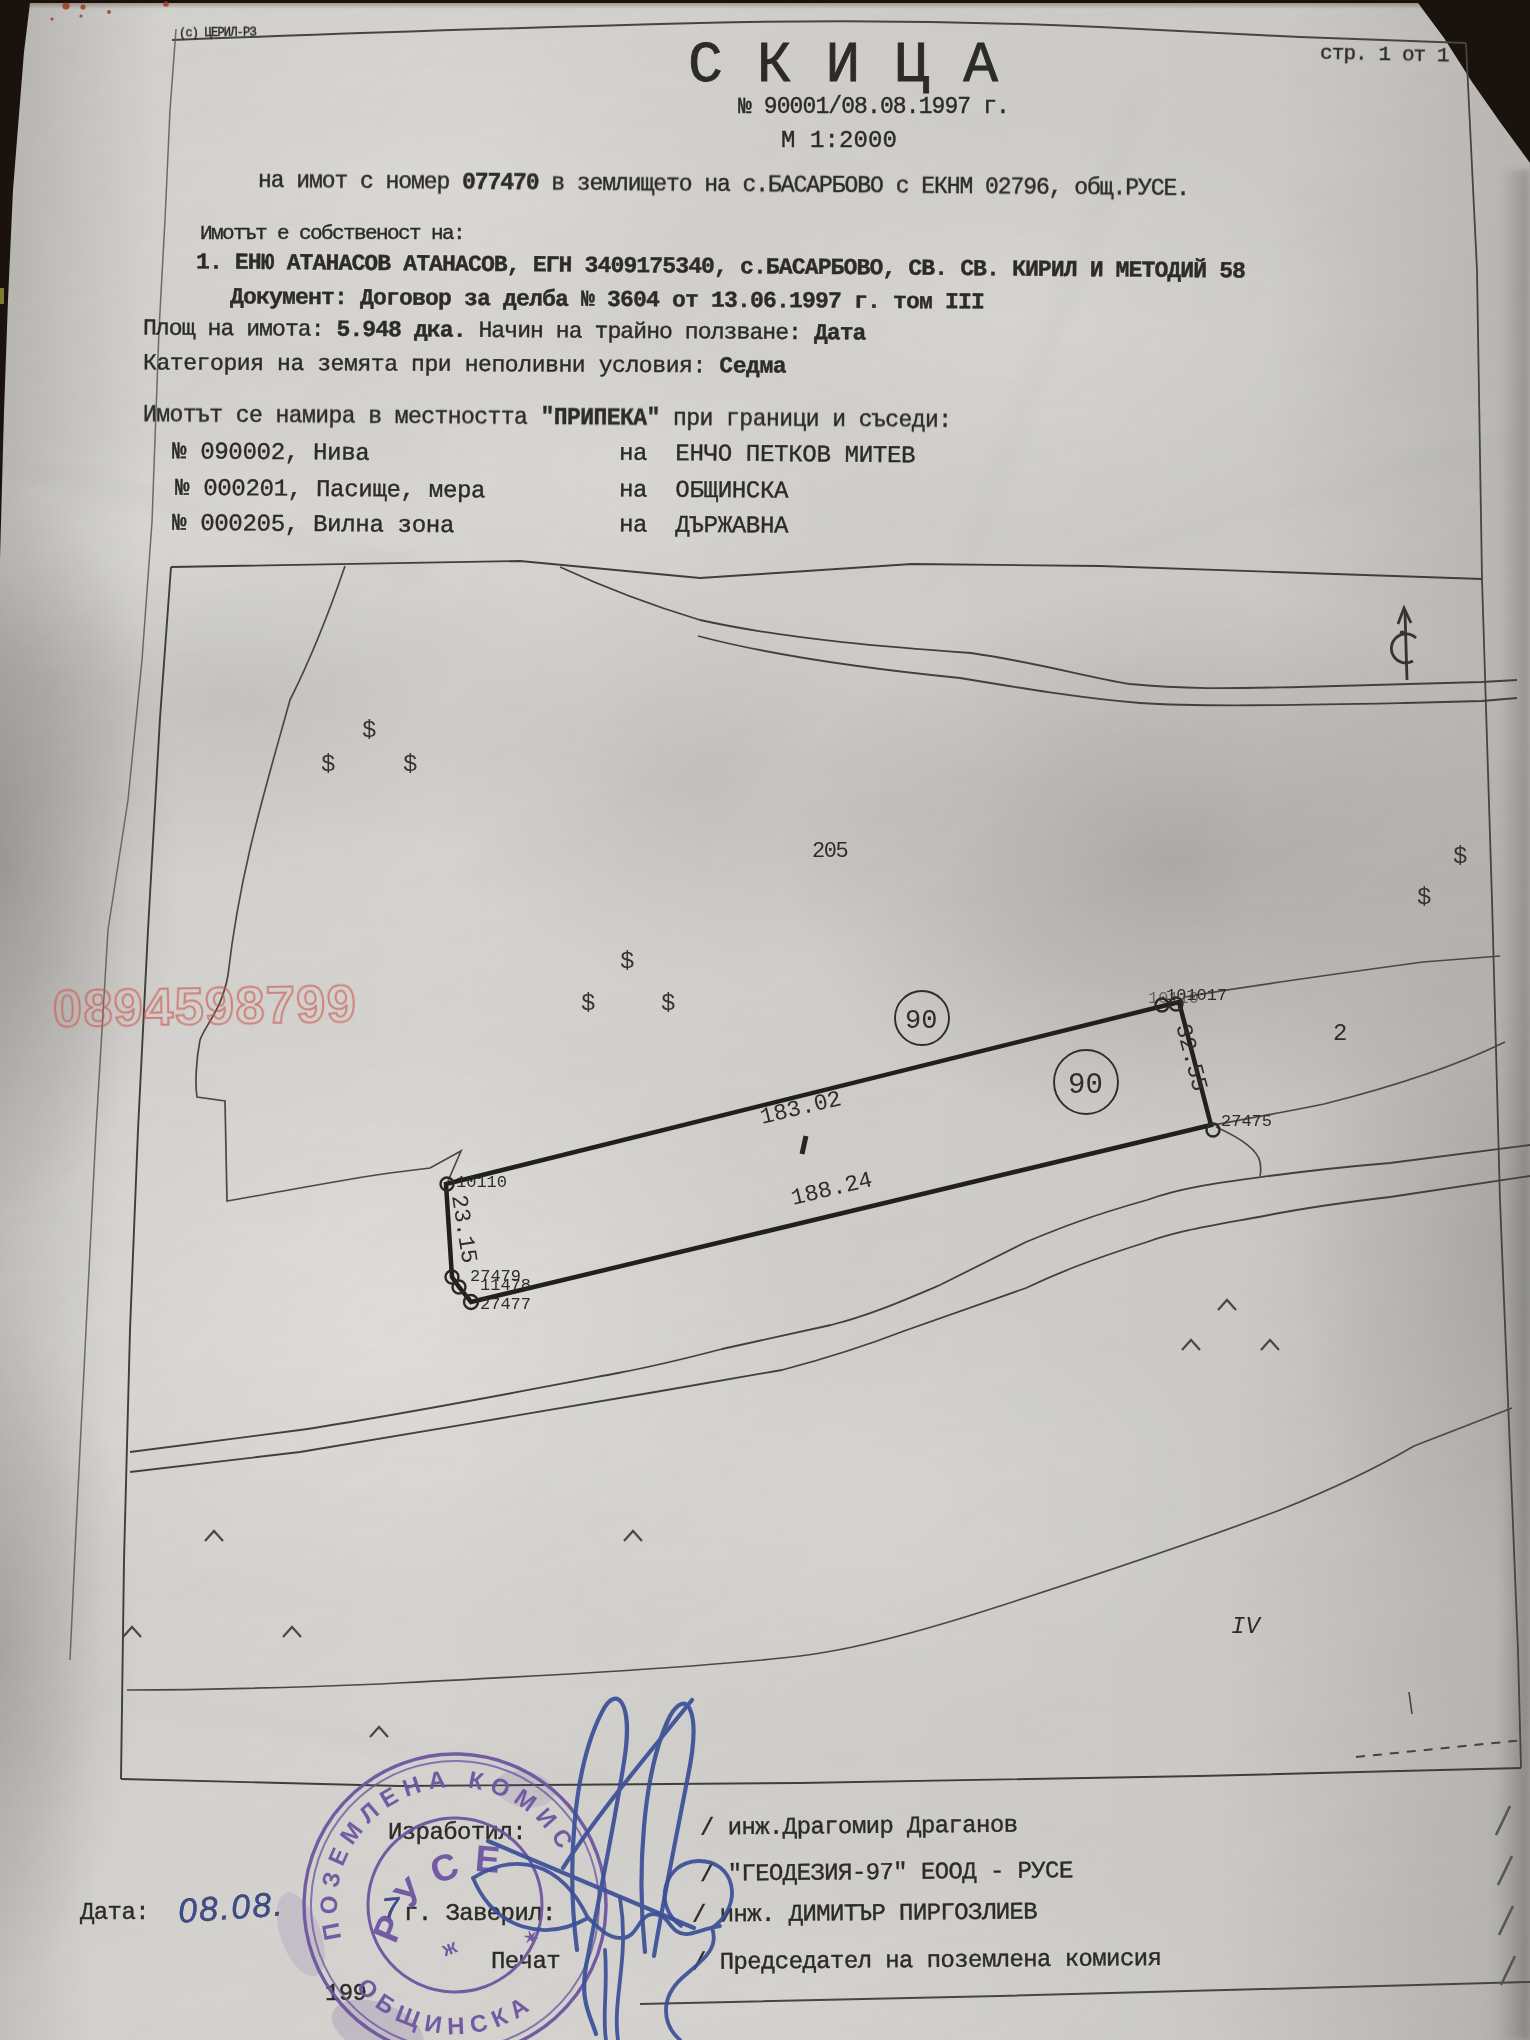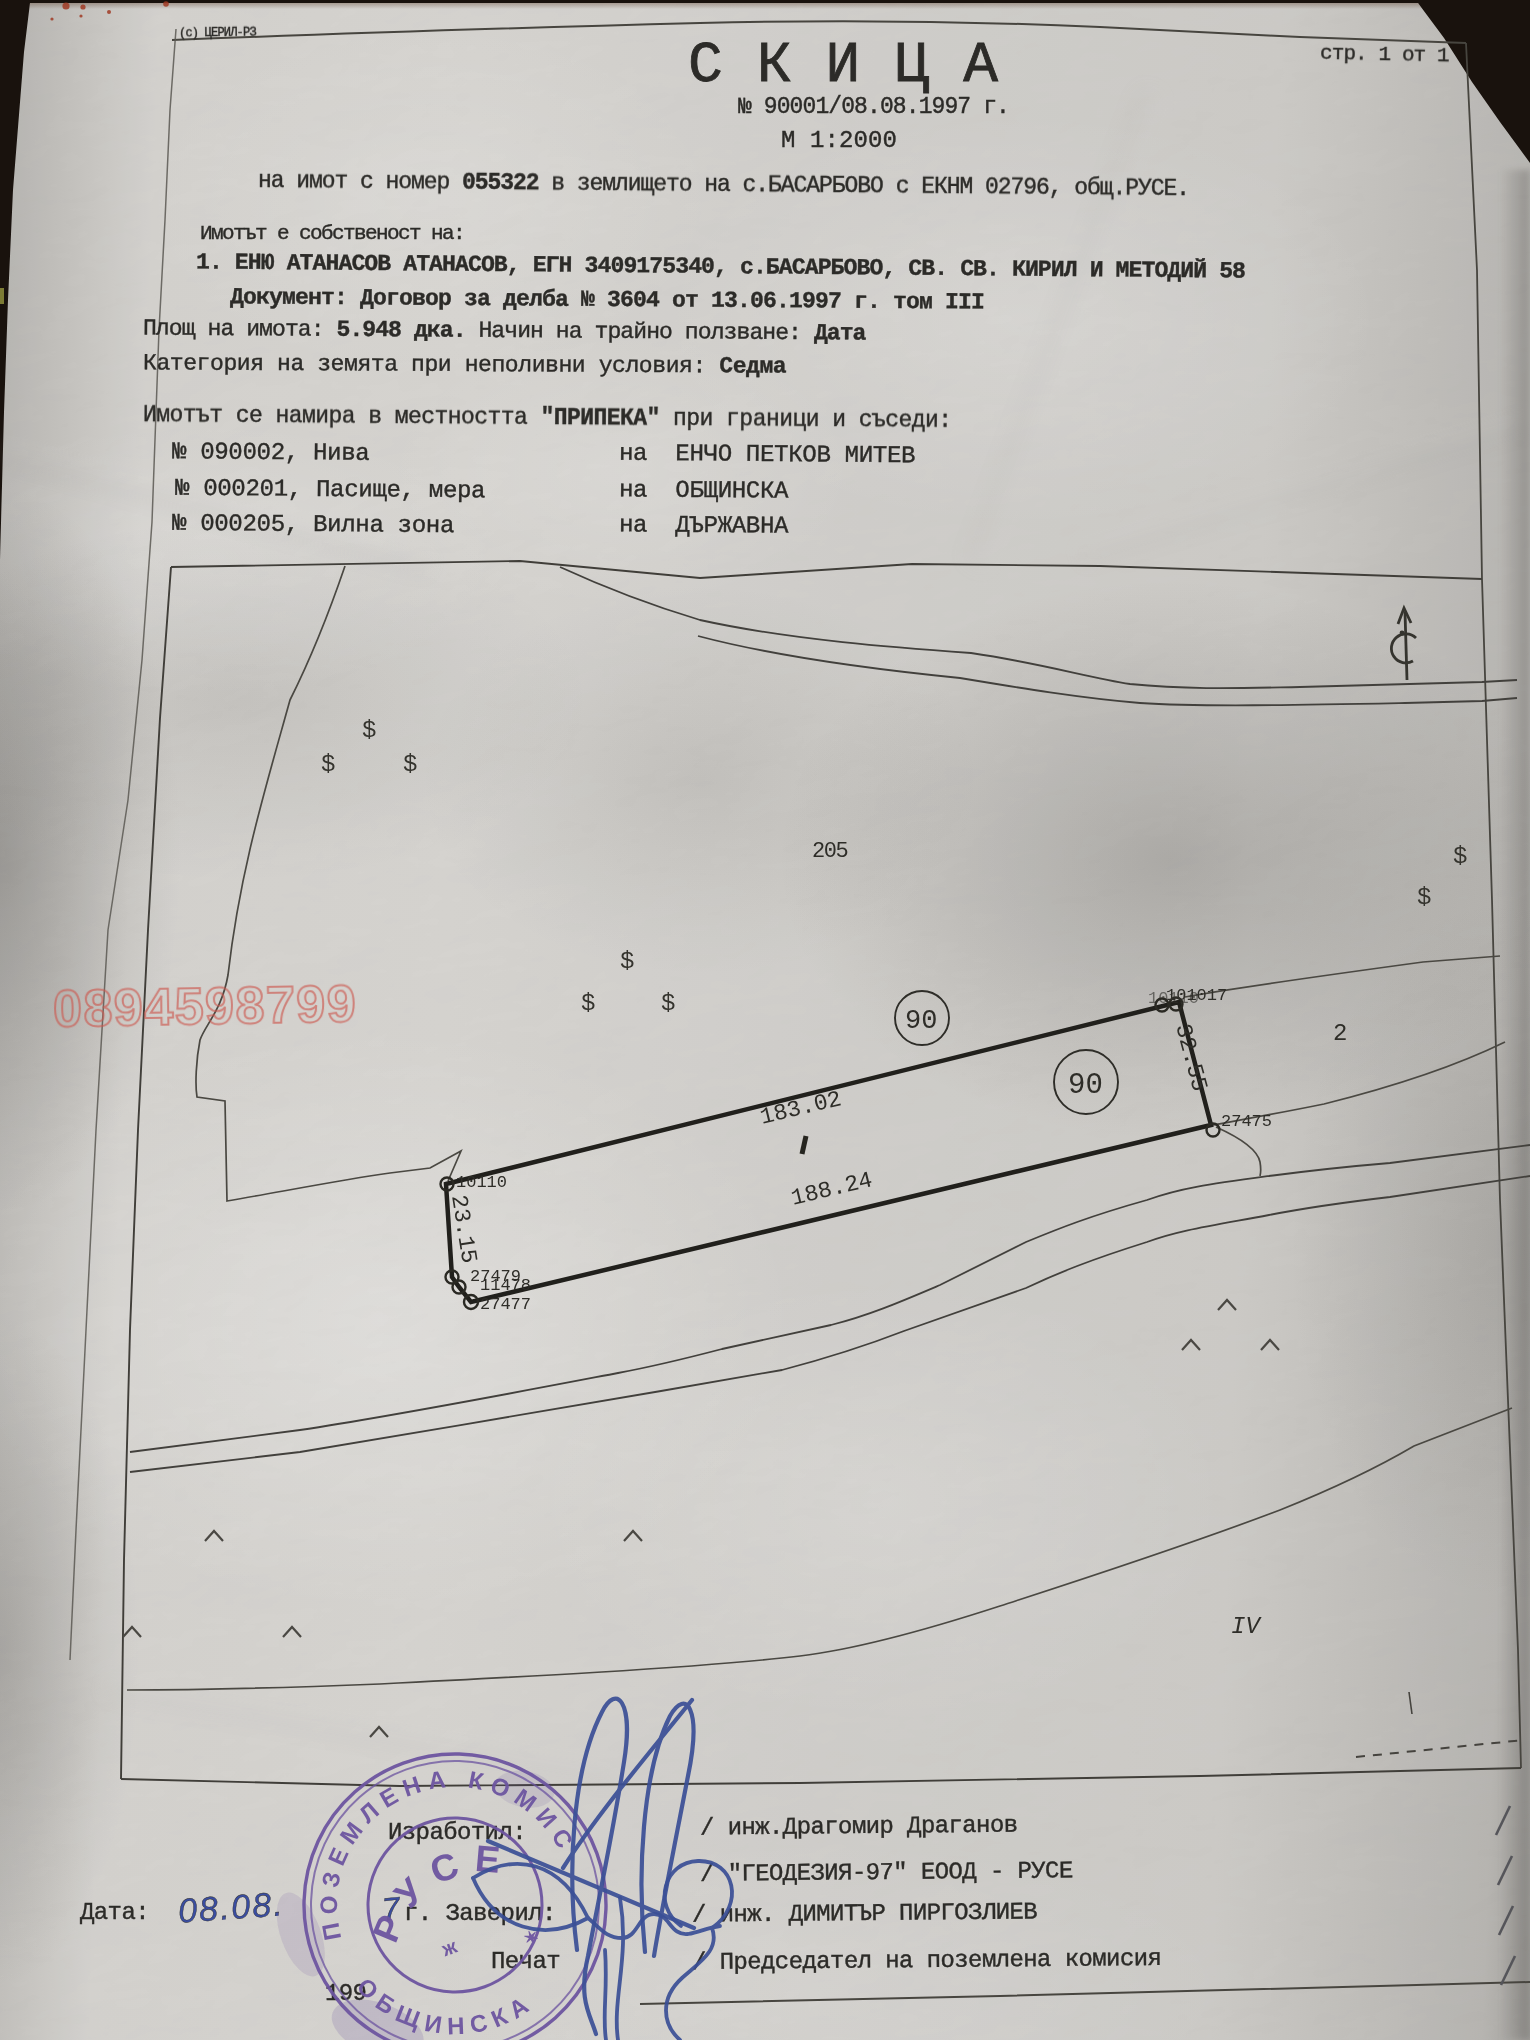--- a/index.html
+++ b/index.html
@@ -208,21 +208,21 @@
   <div class="t" style="left:179px;top:27px;font-size:12px;letter-spacing:-0.8px;transform:rotate(-0.6deg)">(с) ЦЕРИЛ-РЗ</div>
 
   <div class="t" style="left:1320px;top:44px;font-size:21px;letter-spacing:-0.9px;transform:rotate(1.2deg)">стр. 1 от 1</div>
 
   <div class="t" style="left:688px;top:37px;font-size:58px;letter-spacing:-0.4px;-webkit-text-stroke:0.8px #2c2b28;">С К И Ц А</div>
 
   <div class="t" style="left:692px;top:96px;font-size:23px;letter-spacing:-0.9px;padding-left:46px;">№ 90001/08.08.1997 г.</div>
 
   <div class="t" style="left:753px;top:129px;font-size:24px;letter-spacing:0.1px;margin-left:28px;">М 1:2000</div>
 
-  <div class="t" style="left:258px;top:174px;font-size:23px;letter-spacing:-1.05px;transform:rotate(0.5deg)">на имот с номер <b>055322</b> в землището на с.БАСАРБОВО с ЕКНМ 02796, общ.РУСЕ.</div>
+  <div class="t" style="left:258px;top:174px;font-size:23px;letter-spacing:-1.05px;transform:rotate(0.5deg)">на имот с номер <b>077470</b> в землището на с.БАСАРБОВО с ЕКНМ 02796, общ.РУСЕ.</div>
 
   <div class="t" style="left:168px;top:223px;font-size:21px;letter-spacing:-1.6px;margin-left:32px;">Имотът е собственост на:</div>
 
   <div class="t" style="left:196px;top:256px;font-size:23px;letter-spacing:-0.85px;transform:rotate(0.5deg)"><b>1. ЕНЮ АТАНАСОВ АТАНАСОВ, ЕГН 3409175340, с.БАСАРБОВО, СВ. СВ. КИРИЛ И МЕТОДИЙ 58</b></div>
 
   <div class="t" style="left:230px;top:289px;font-size:23px;letter-spacing:-0.8px;transform:rotate(0.4deg)"><b>Документ: Договор за делба № 3604 от 13.06.1997 г. том III</b></div>
 
   <div class="t" style="left:143px;top:320px;font-size:23px;letter-spacing:-0.9px;transform:rotate(0.4deg)">Площ на имота: <b>5.948 дка.</b> Начин на трайно ползване: <b>Дата</b></div>
 
   <div class="t" style="left:143px;top:354px;font-size:23px;letter-spacing:-0.4px;transform:rotate(0.3deg)">Категория на земята при неполивни условия: <b>Седма</b></div>

